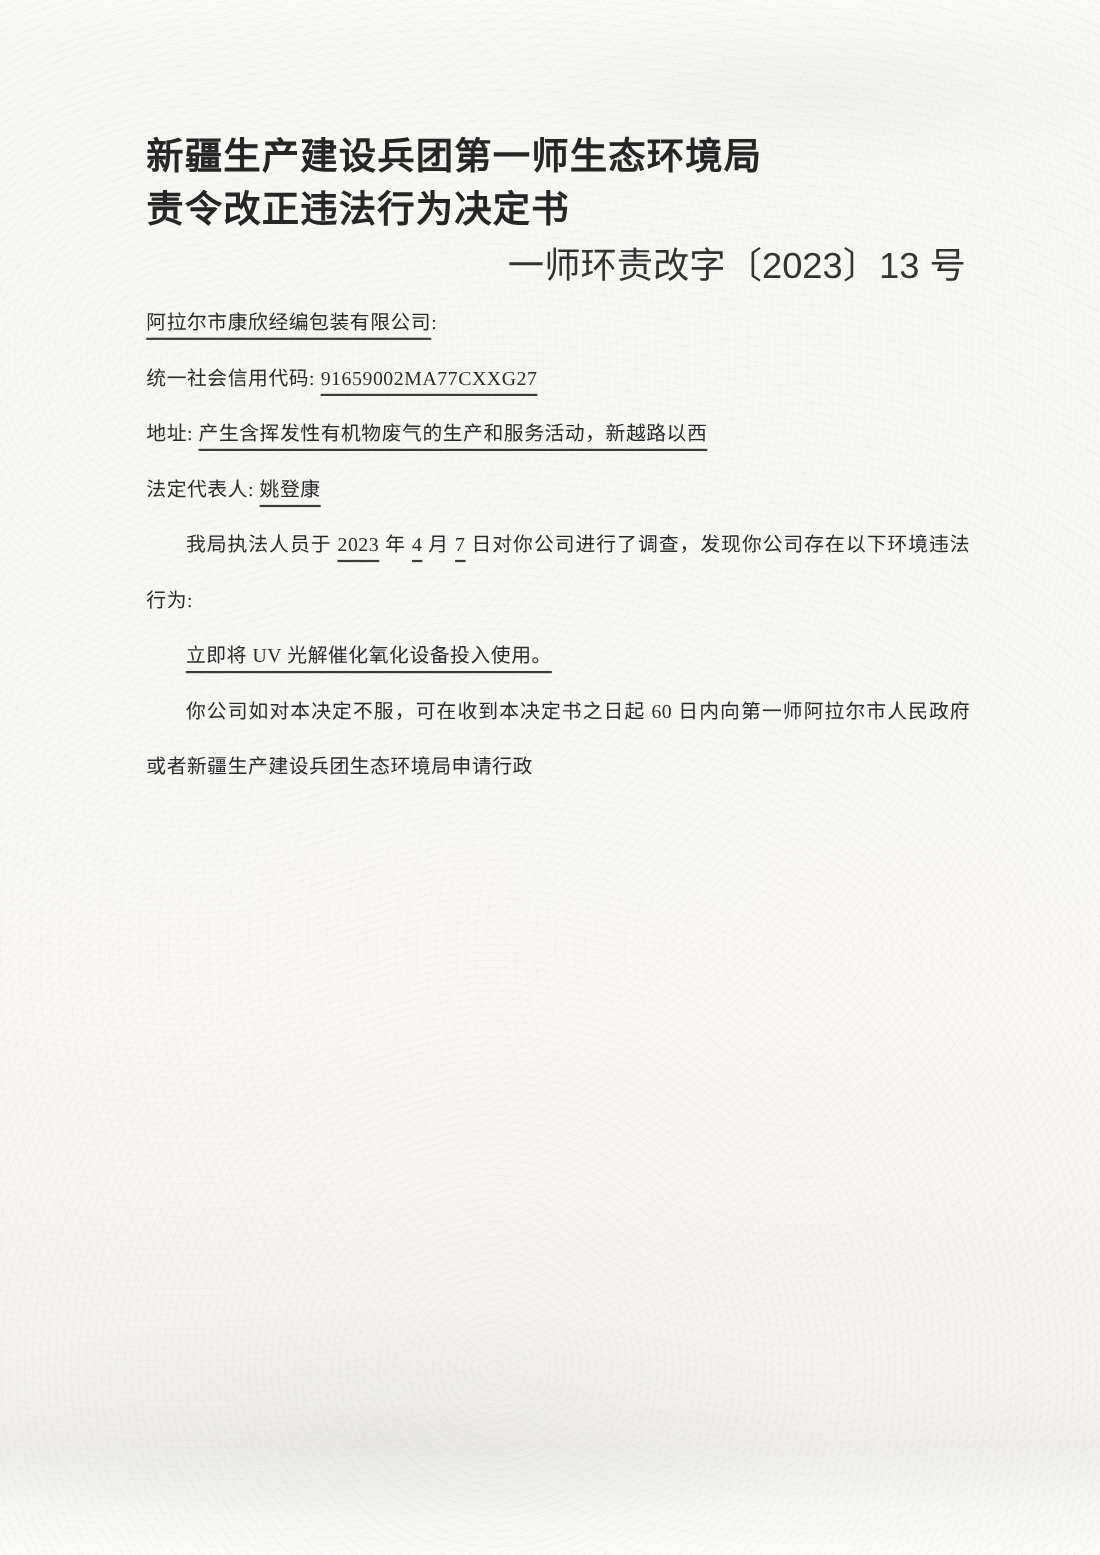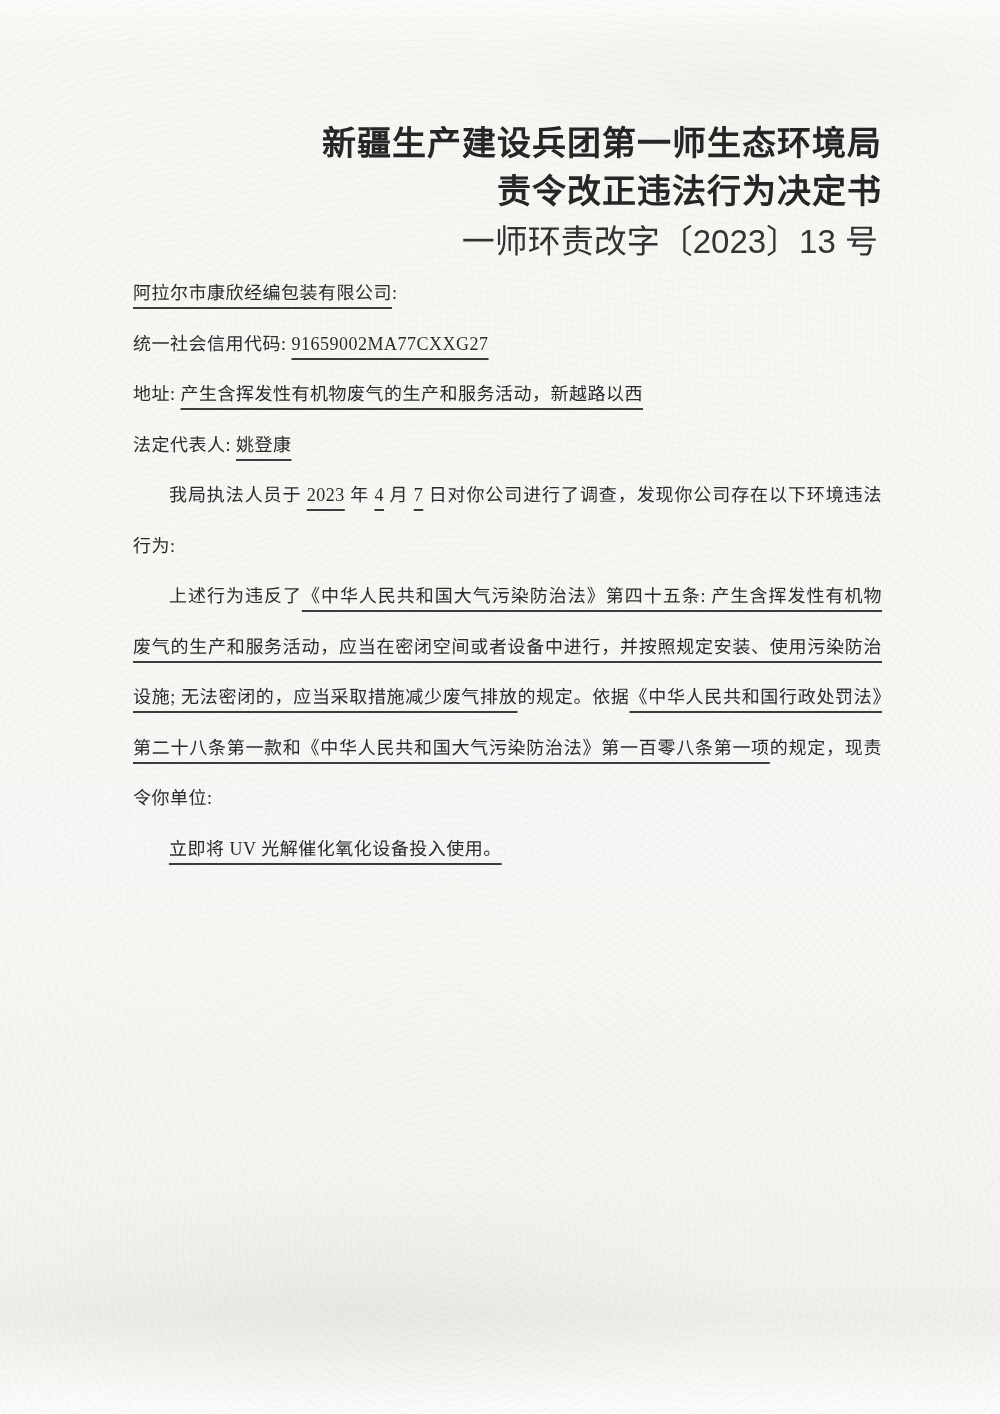--- a/index.html
+++ b/index.html
@@ -28,21 +28,21 @@
       repeating-radial-gradient(circle at 17% 23%, rgba(80,80,75,0.018) 0 1px, transparent 1px 6px),
       repeating-radial-gradient(circle at 73% 61%, rgba(80,80,75,0.02) 0 1px, transparent 1px 9px),
       repeating-radial-gradient(circle at 45% 88%, rgba(80,80,75,0.025) 0 1px, transparent 1px 7px);
   }
   .content {
     position: relative;
     padding: 120px 118px 0 133px;
   }
   .doc-title {
     margin: 0;
-    text-align: right;
+    text-align: left;
     font-size: 34px;
     font-weight: bold;
     line-height: 48px;
     letter-spacing: 1px;
     color: #262626;
   }
   .doc-number {
     margin: 0;
     text-align: right;
     font-family: "Liberation Sans", "DejaVu Sans", sans-serif;
@@ -85,20 +85,20 @@
       <p><span>统一社会信用代码: </span><span class="u">91659002MA77CXXG27</span></p>
 
       <p><span>地址: </span><span class="u">产生含挥发性有机物废气的生产和服务活动，新越路以西</span></p>
 
       <p><span>法定代表人: </span><span class="u">姚登康</span></p>
 
       <p class="indent"><span>我局执法人员于 </span><span class="u">2023</span><span> 年 </span><span class="u">4</span><span> 月 </span><span class="u">7</span><span> 日对你公司进行了调查，发现你公司存在以下环境违法行为:</span></p>
 
 
 
-      <p class="indent"><span>上述行为违反了</span><span class="u">《中华人民共和国大气污染防治法》第四十五条: 产生含挥发性有机物废气的生产和服务活动，应当在密闭空间或者设备中进行，并按照规定安装、使用污染防治设施; 无法密闭的，应当采取措施减少废气排放</span><span>的规定。依据</span><span class="u">《中华人民共和国行政处罚法》第二十八条第一款和《中华人民共和国大气污染防治法》第一百零八条第一项</span><span>的规定，现责令你单位:</span></p>
 
       <p class="indent"><span class="u">立即将 UV 光解催化氧化设备投入使用。</span></p>
 
+      <p class="indent"><span>你公司如对本决定不服，可在收到本决定书之日起 60 日内向第一师阿拉尔市人民政府或者新疆生产建设兵团生态环境局申请行政</span></p>
 
     </div>
   </div>
 </div>
 
 </body></html>

